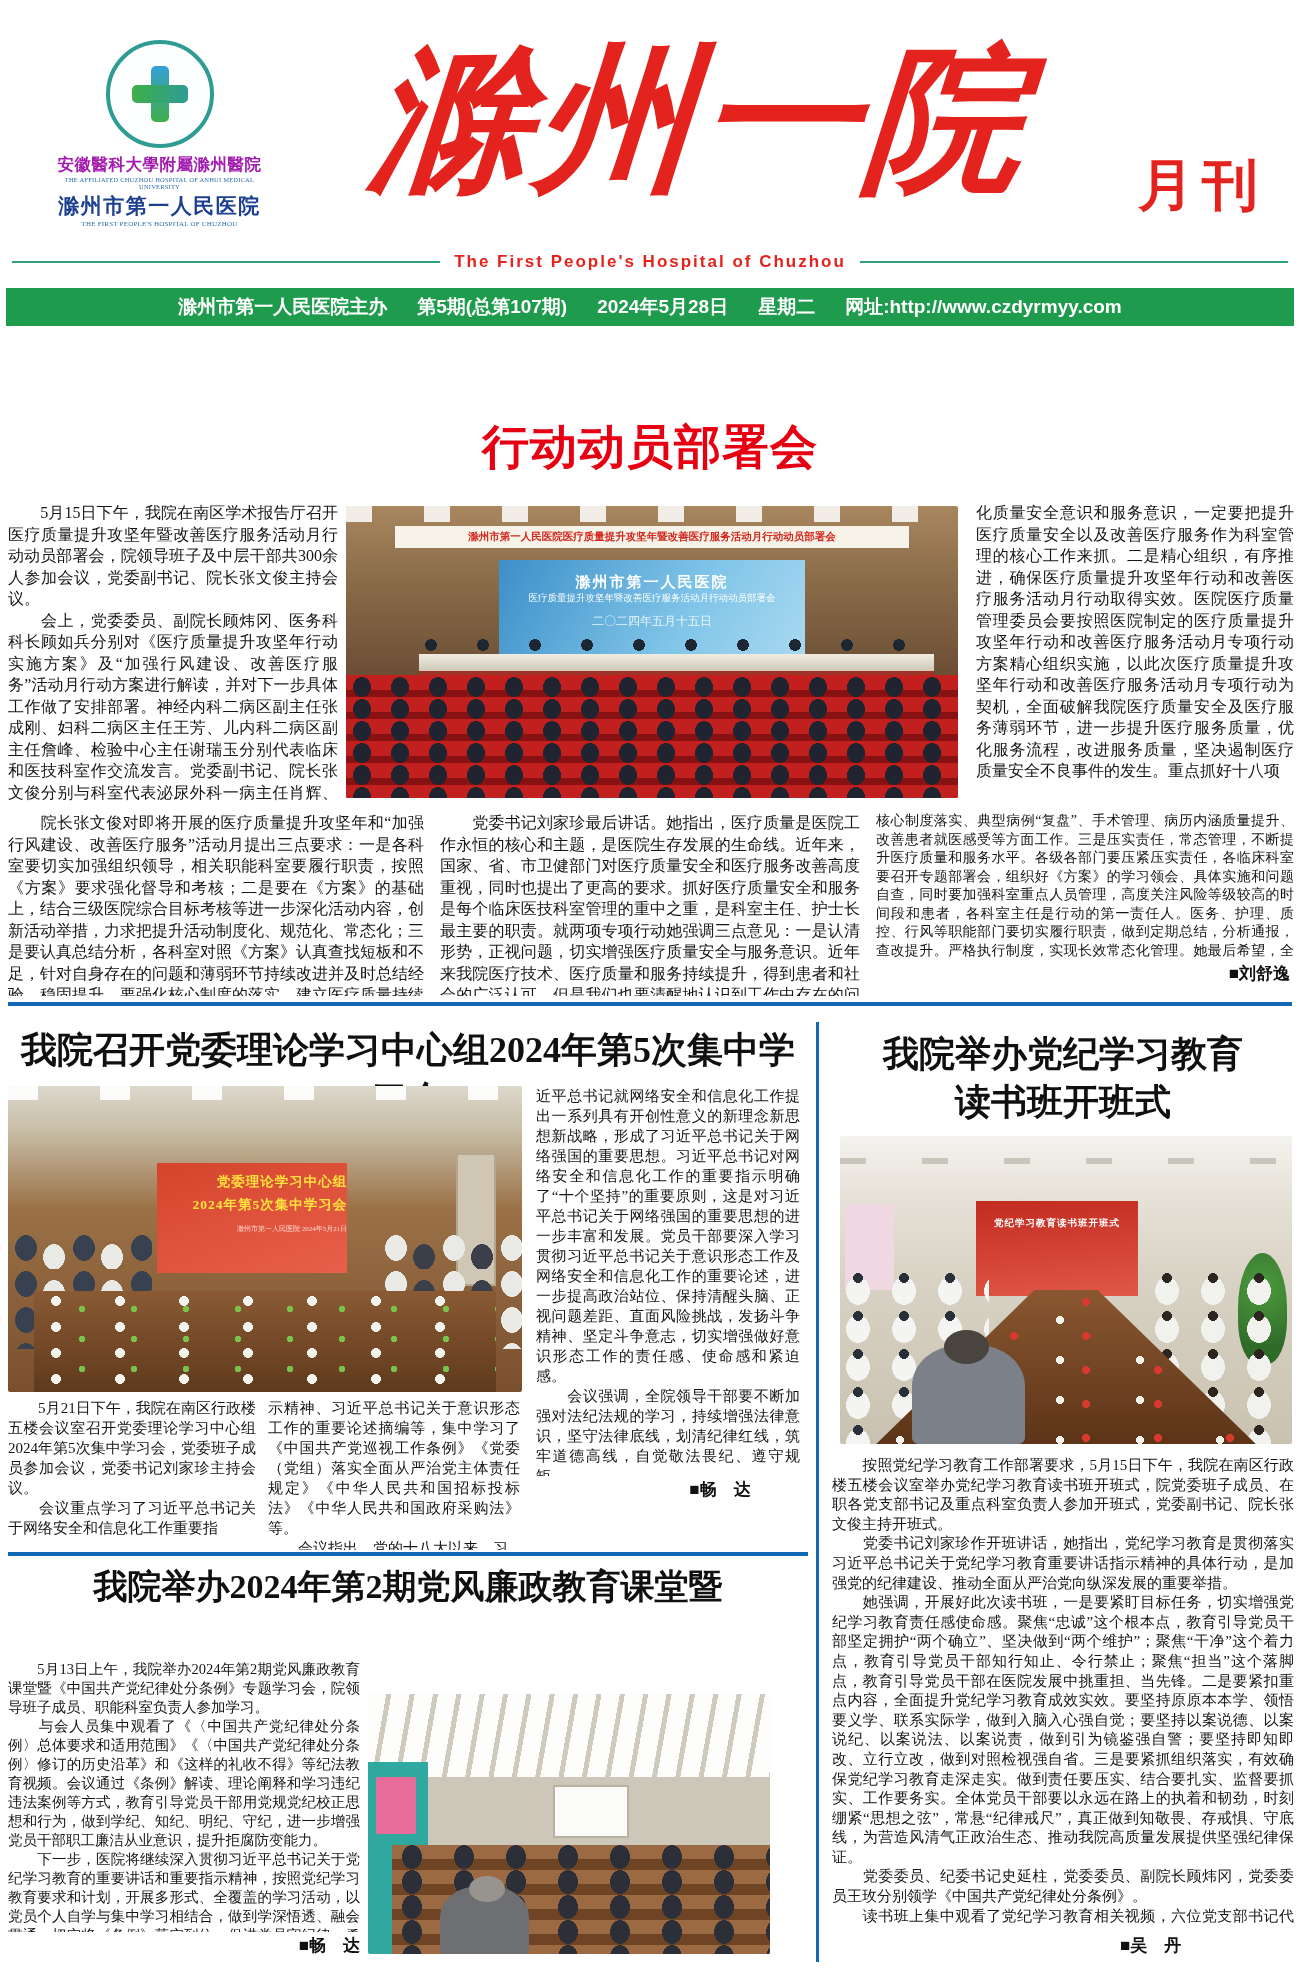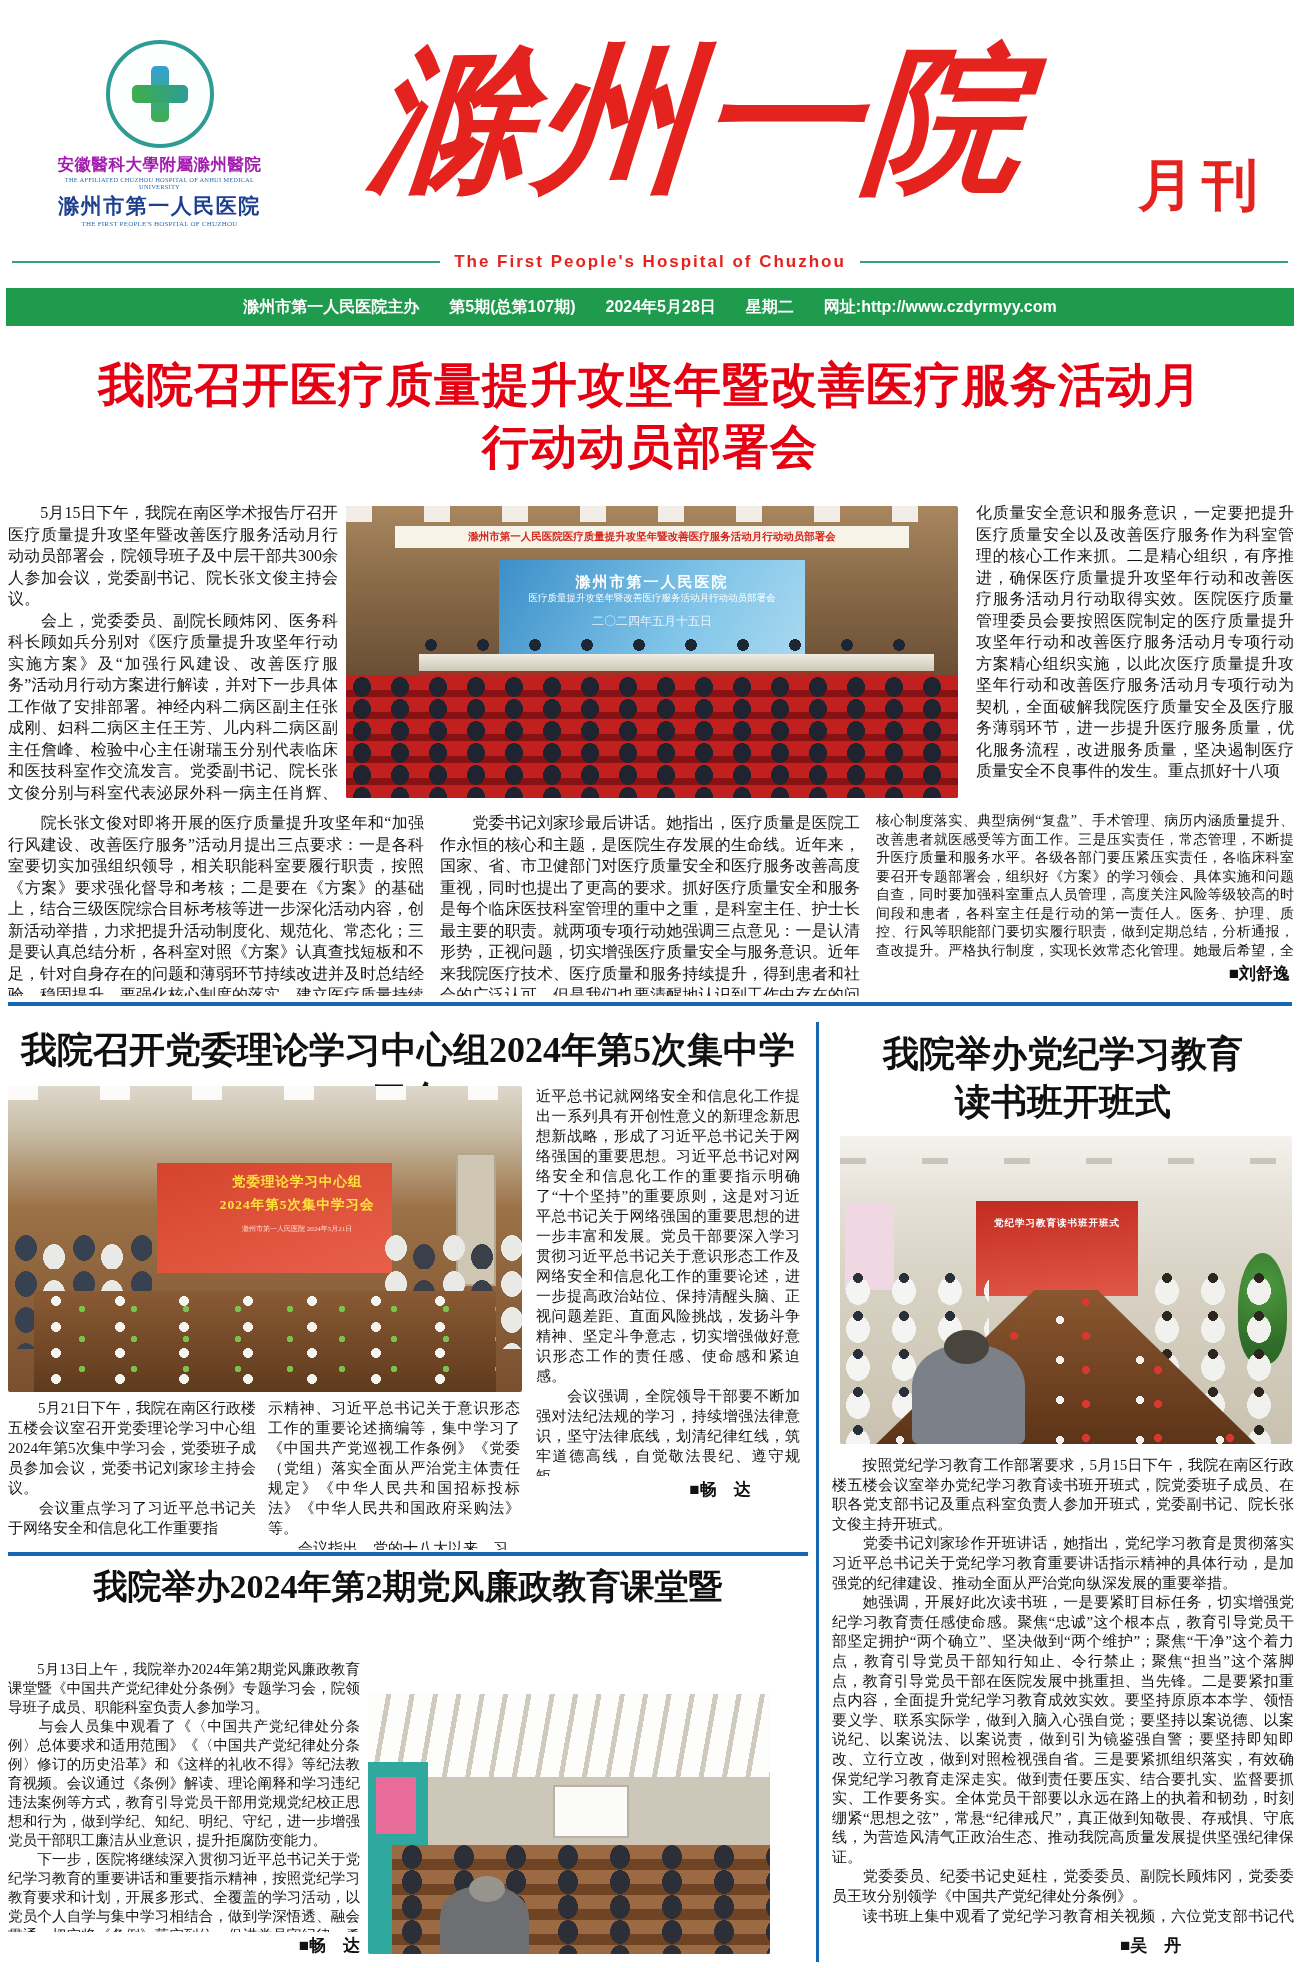--- a/index.html
+++ b/index.html
@@ -28,21 +28,21 @@
   .mast-monthly{left:1138px;top:148px;width:150px;color:#e5231e;font-weight:900;
                 font-size:56px;letter-spacing:8px;font-family:"Liberation Sans",sans-serif;}
   .mast-sub{left:12px;right:12px;top:252px;display:flex;align-items:center;gap:14px;}
   .tealline{flex:1;height:2px;background:#2aa37e;}
   .mast-sub-text{color:#e5231e;font-weight:bold;font-size:17px;letter-spacing:2px;
                  font-family:"Liberation Sans",sans-serif;white-space:nowrap;}
 
   
   .info-bar{left:6px;top:288px;width:1288px;height:38px;background:#1f9b4e;color:#fff;
             display:flex;align-items:center;justify-content:center;gap:30px;
-            font-weight:bold;font-size:16px;font-family:"Liberation Sans",sans-serif;white-space:nowrap;}
+            font-weight:bold;font-size:19px;font-family:"Liberation Sans",sans-serif;white-space:nowrap;}
 
   
   .lead-h{left:0;width:1300px;text-align:center;color:#e60012;font-weight:900;
           font-family:"Liberation Sans",sans-serif;letter-spacing:1px;}
   .lead-h1{top:354px;font-size:47px;}
   .lead-h2{top:416px;font-size:47px;}
 
   
   .hrule{background:#1467b4;height:4px;}
   .vrule{background:#1467b4;width:3px;}
@@ -70,22 +70,22 @@
   .p1-table{position:absolute;top:148px;left:12%;right:4%;height:17px;
             background:linear-gradient(#f0ece2,#cfc8b8);border-bottom:4px solid #9e3328;}
   .p1-aud{position:absolute;top:169px;left:0;right:0;bottom:0;
           background-image:radial-gradient(ellipse 9px 10px at 16px 12px,#202330 98%,transparent),
           repeating-linear-gradient(180deg,#c2201f 0 15px,#871113 15px 22px);
           background-size:38px 22px,auto;}
   
   .p2{background:linear-gradient(180deg,#ddd8cc 0%,#c9bfa8 14%,#9b7147 40%,#7a4f2e 100%);}
   .p2-lights{position:absolute;left:0;top:0;right:0;height:14px;
              background:repeating-linear-gradient(90deg,rgba(255,255,255,.9) 0 30px,transparent 30px 92px);}
-  .p2-screen{position:absolute;left:29%;top:25%;width:37%;height:36%;text-align:center;
-             background:linear-gradient(160deg,#d5442c,#e8604a);color:#ffe23e;padding-left:45px;}
+  .p2-screen{position:absolute;left:29%;top:25%;width:37%;height:36%;text-align:right;
+             background:linear-gradient(160deg,#d5442c,#e8604a);color:#ffe23e;}
   .p2-s1{font-size:13.5px;font-weight:bold;margin-top:10px;letter-spacing:1px;}
   .p2-s2{font-size:13.5px;font-weight:bold;margin-top:5px;letter-spacing:1px;}
   .p2-s3{font-size:7px;color:#ffd9cf;margin-top:10px;}
   .p2-door{position:absolute;right:5%;top:22%;width:7%;height:42%;background:#cfc6b4;border:2px solid #b3a68e;}
   .p2-table{position:absolute;left:5%;right:5%;bottom:0;height:33%;
             background:linear-gradient(#8a5a34,#5f3a1e);
             background-image:radial-gradient(circle 5px at 22px 10px,#f5f5f0 98%,transparent),
             radial-gradient(circle 3.5px at 48px 18px,#7bc24a 98%,transparent),
             linear-gradient(#8a5a34,#5f3a1e);background-size:64px 26px,52px 30px,auto;}
   .p2-people-l{position:absolute;left:0;top:48%;width:28%;height:38%;
@@ -166,21 +166,20 @@
   </div>
 
   <div class="abs info-bar">
     <span>滁州市第一人民医院主办</span>
     <span>第5期(总第107期)</span>
     <span>2024年5月28日</span>
     <span>星期二</span>
     <span>网址:http://www.czdyrmyy.com</span>
   </div>
 
-  <div class="abs lead-h lead-h1">我院召开医疗质量提升攻坚年暨改善医疗服务活动月</div>
   <div class="abs lead-h lead-h2">行动动员部署会</div>
 
   <div class="abs flow body-txt" style="left:8px;top:502px;width:330px;height:302px;">　　5月15日下午，我院在南区学术报告厅召开医疗质量提升攻坚年暨改善医疗服务活动月行动动员部署会，院领导班子及中层干部共300余人参加会议，党委副书记、院长张文俊主持会议。
 　　会上，党委委员、副院长顾炜冈、医务科科长顾如兵分别对《医疗质量提升攻坚年行动实施方案》及“加强行风建设、改善医疗服务”活动月行动方案进行解读，并对下一步具体工作做了安排部署。神经内科二病区副主任张成刚、妇科二病区主任王芳、儿内科二病区副主任詹峰、检验中心主任谢瑞玉分别代表临床和医技科室作交流发言。党委副书记、院长张文俊分别与科室代表泌尿外科一病主任肖辉、北区急诊科主任朱维宁签订了医疗质量安全攻坚行动责任状。</div>
 
   <div class="abs photo p1" style="left:346px;top:506px;width:612px;height:292px;">
     <div class="p1-lights"></div>
     <div class="p1-banner">滁州市第一人民医院医疗质量提升攻坚年暨改善医疗服务活动月行动动员部署会</div>
     <div class="p1-screen">
       <div class="p1-s1">滁州市第一人民医院</div>

